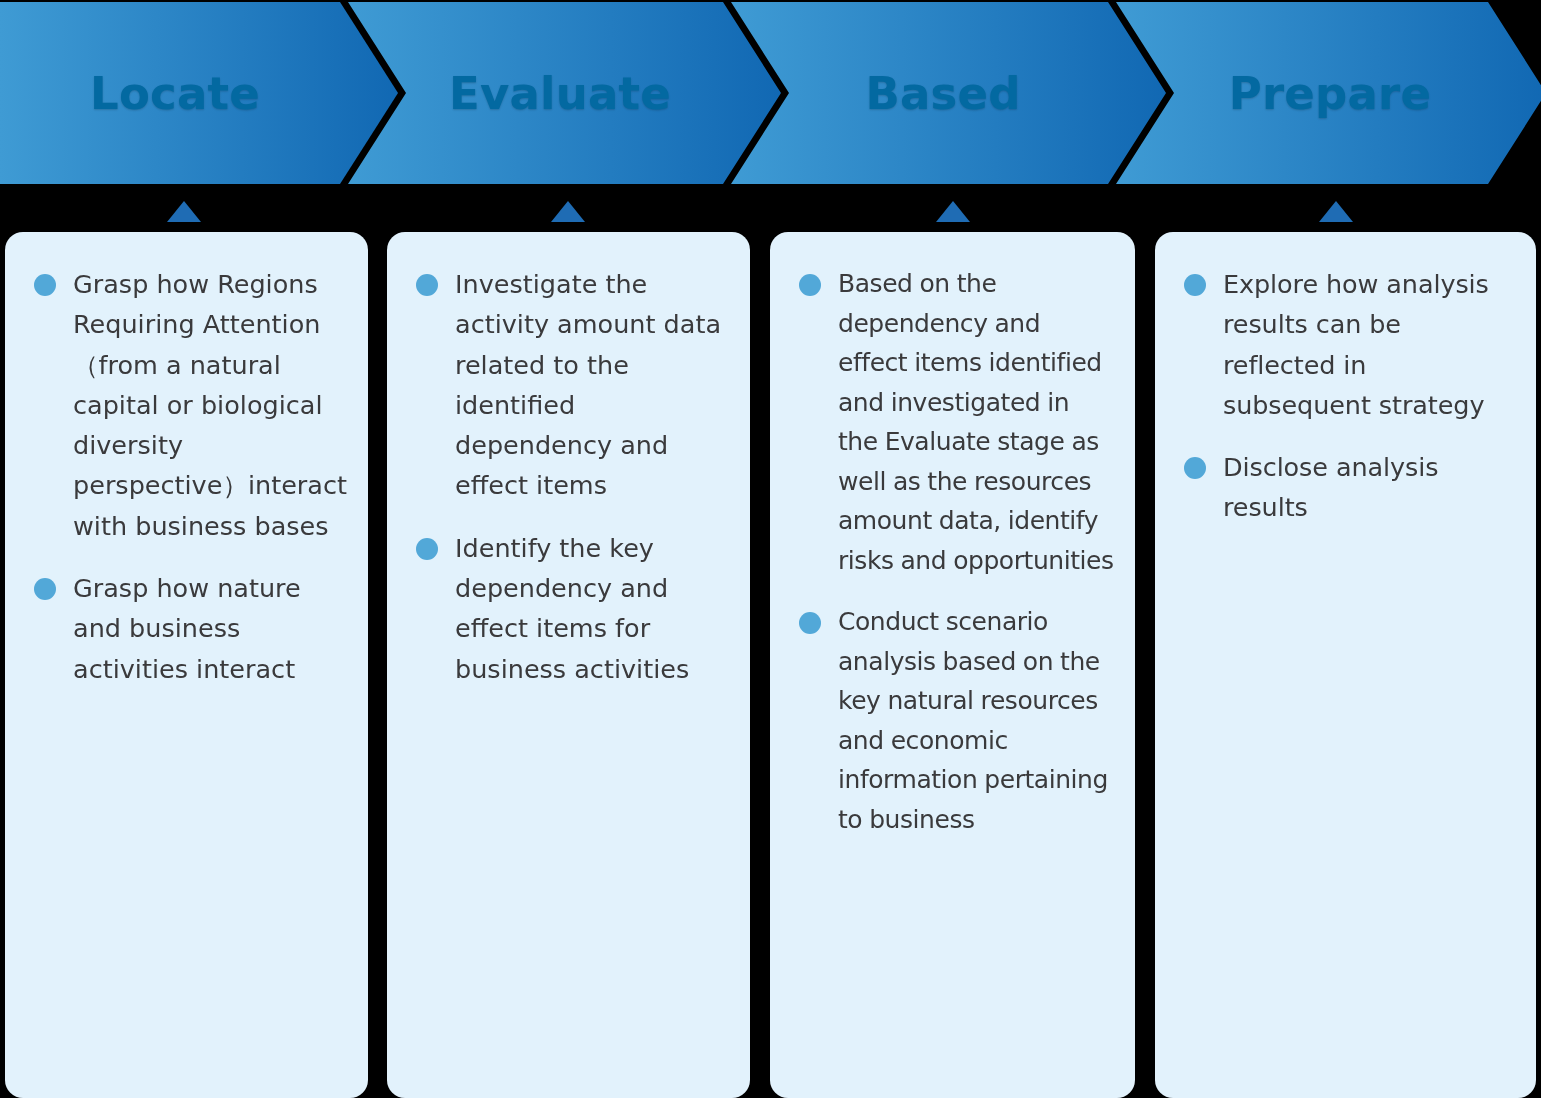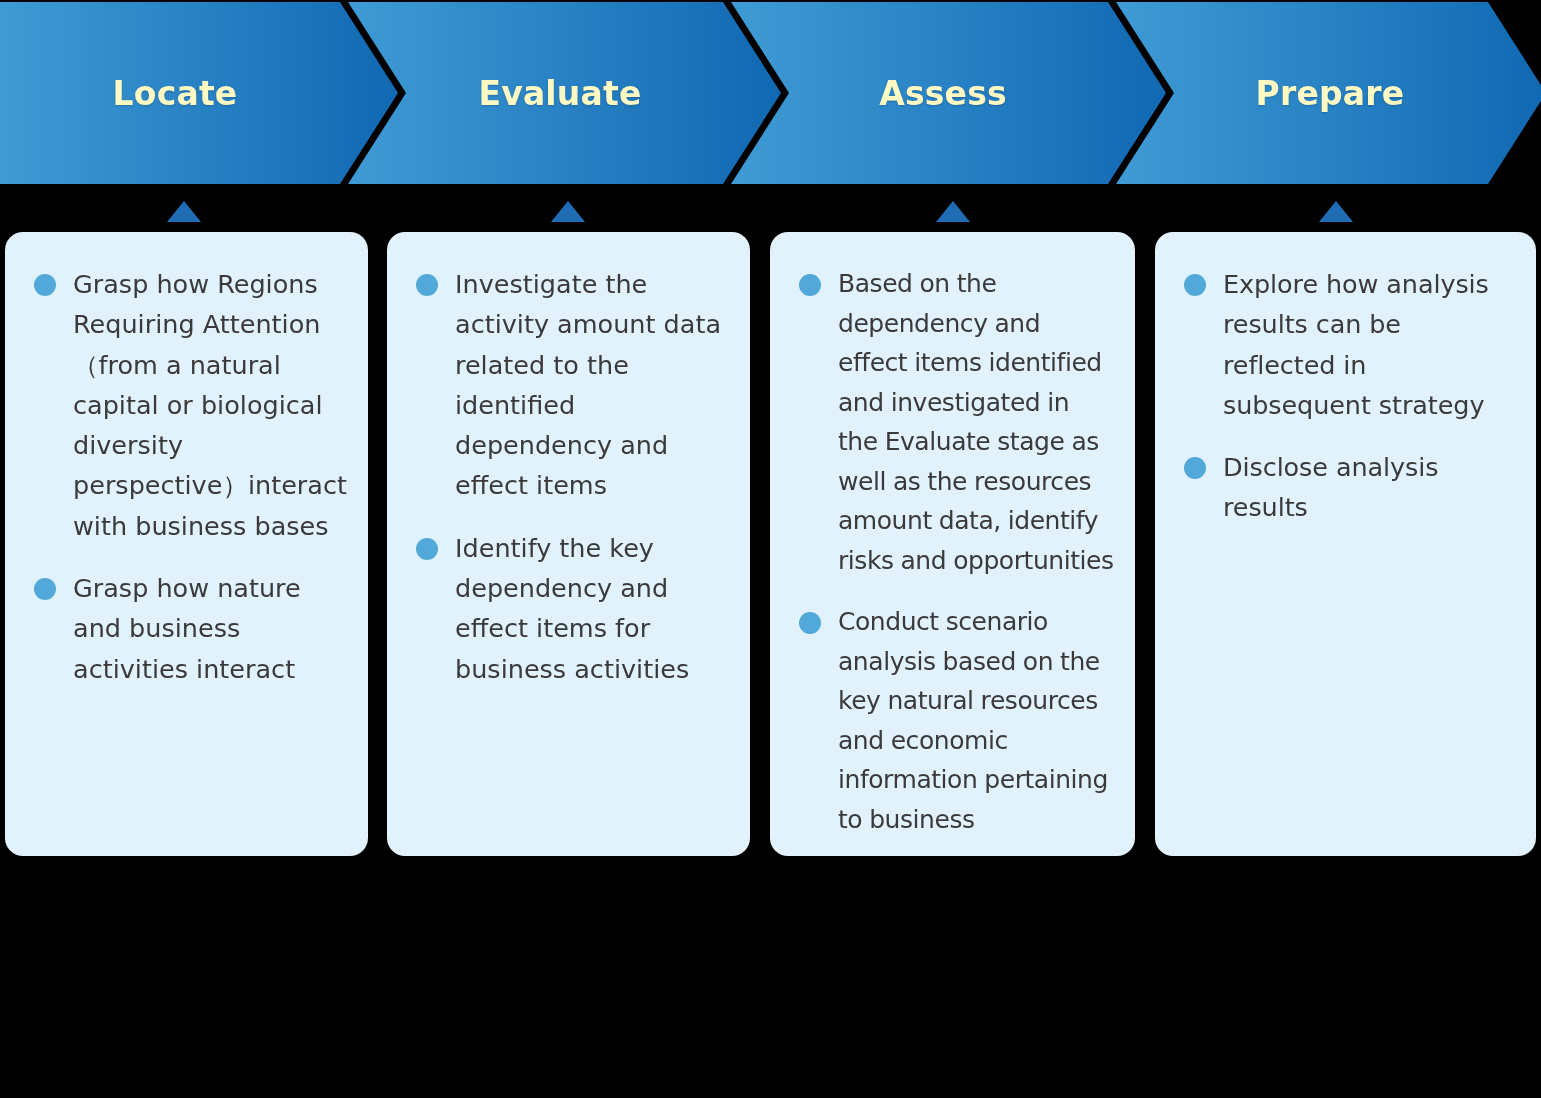--- a/index.html
+++ b/index.html
@@ -34,22 +34,22 @@
     width: 1541px;
     height: 186px;
   }
   .stage-label {
     position: absolute;
     top: 0;
     height: 186px;
     display: flex;
     align-items: center;
     justify-content: center;
-    color: #fef9c3;
-    font-size: 33px;
+    color: #0369a1;
+    font-size: 45px;
     font-weight: bold;
     letter-spacing: 0.2px;
     white-space: nowrap;
     text-shadow: 0 1px 2px rgba(0,0,0,0.18);
   }
   .stage-label.s0 { left: 40px;   width: 270px; }
   .stage-label.s1 { left: 425px;  width: 270px; }
   .stage-label.s2 { left: 808px;  width: 270px; }
   .stage-label.s3 { left: 1195px; width: 270px; }
 
@@ -71,21 +71,21 @@
   .cards {
     position: absolute;
     left: 0;
     top: 232px;
     width: 1541px;
     height: 866px;
   }
   .card {
     position: absolute;
     top: 0;
-    height: 624px;
+    height: 866px;
     background: #E2F2FC;
     border-radius: 18px;
     box-sizing: border-box;
     padding: 32px 20px 20px 22px;
     overflow: hidden;
   }
   .card.c0 { left: 5px;    width: 363px; }
   .card.c1 { left: 387px;  width: 363px; }
   .card.c2 { left: 770px;  width: 365px; }
   .card.c3 { left: 1155px; width: 381px; }
@@ -154,21 +154,21 @@
 
       <path d="M348,2 L723,2 L781,93 L723,184 L348,184 L406,93 Z" fill="url(#g1)"></path>
 
       <path d="M731,2 L1108,2 L1166,93 L1108,184 L731,184 L789,93 Z" fill="url(#g2)"></path>
 
       <path d="M1116,2 L1488,2 L1546,93 L1488,184 L1116,184 L1174,93 Z" fill="url(#g3)"></path>
     </svg>
 
     <div class="stage-label s0">Locate</div>
     <div class="stage-label s1">Evaluate</div>
-    <div class="stage-label s2">Assess</div>
+    <div class="stage-label s2">Based</div>
     <div class="stage-label s3">Prepare</div>
   </div>
 
   <div class="tri t0"></div>
   <div class="tri t1"></div>
   <div class="tri t2"></div>
   <div class="tri t3"></div>
 
   <div class="cards">
 

